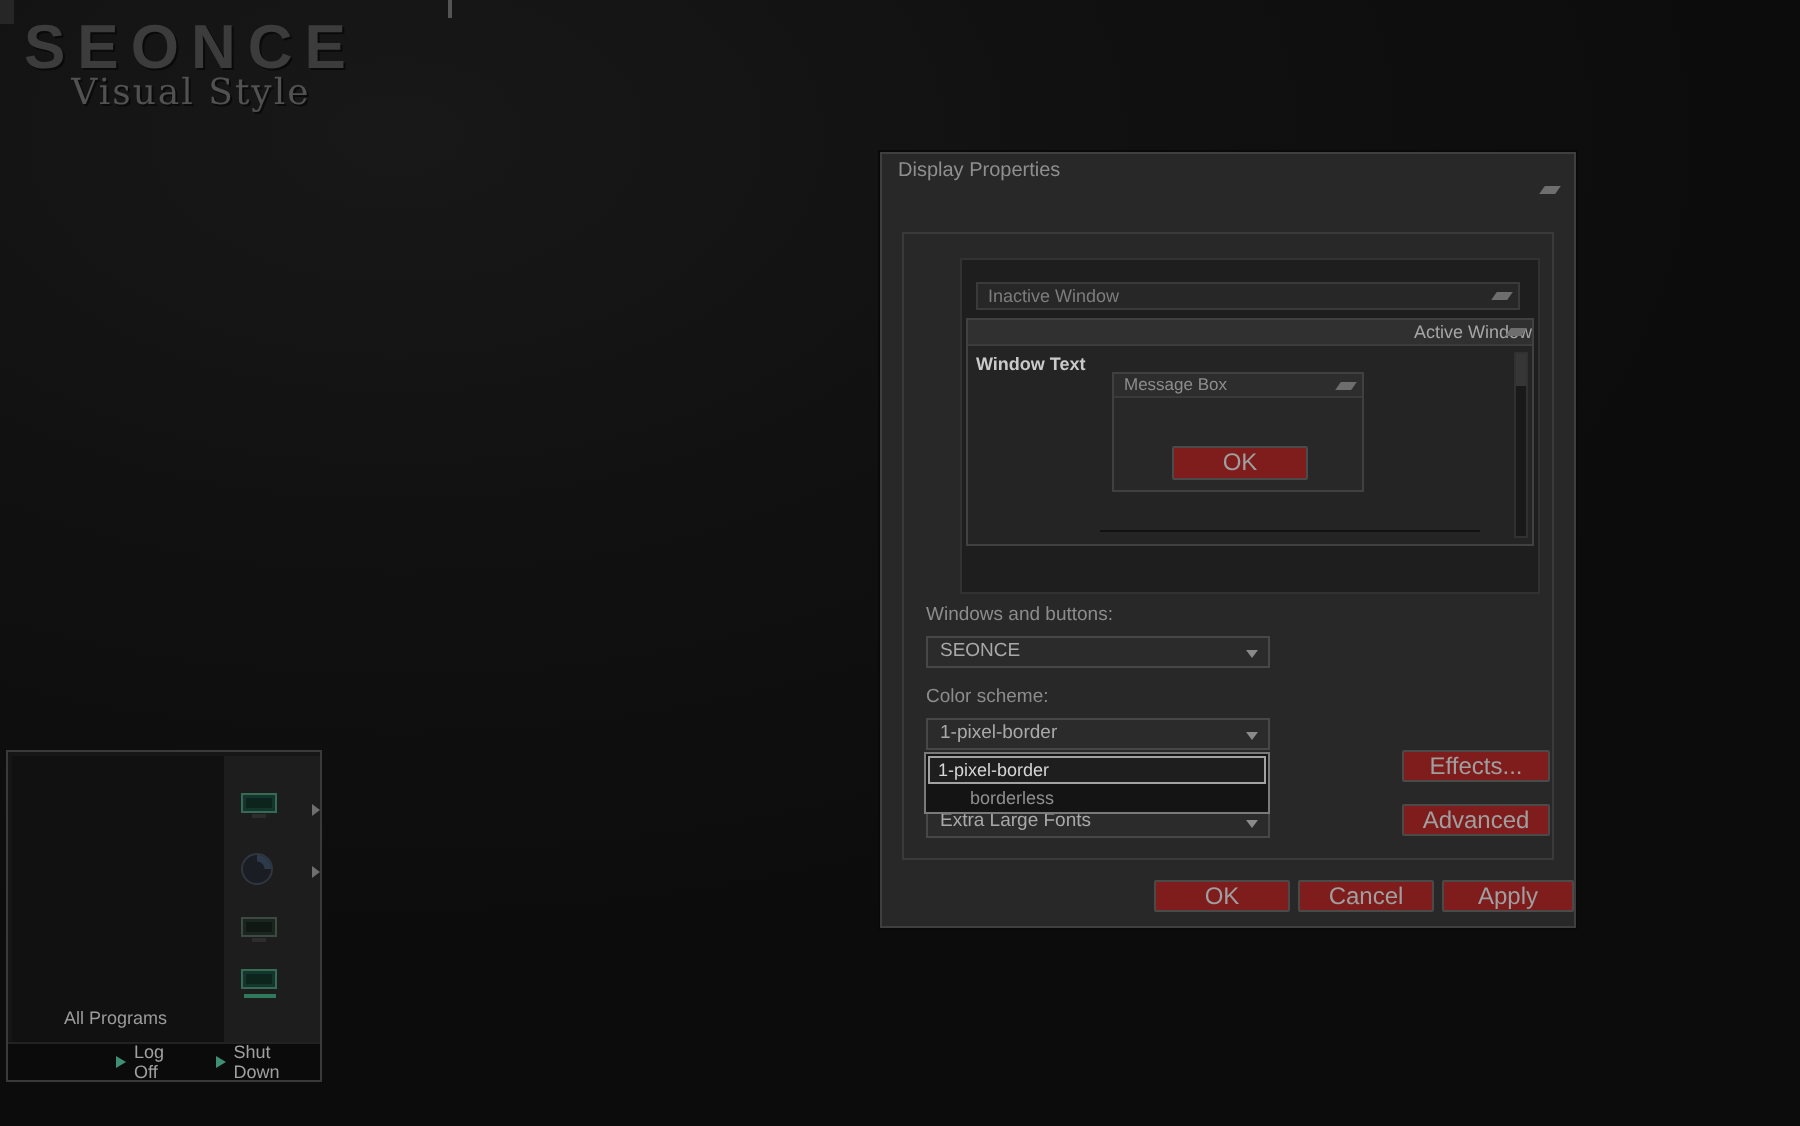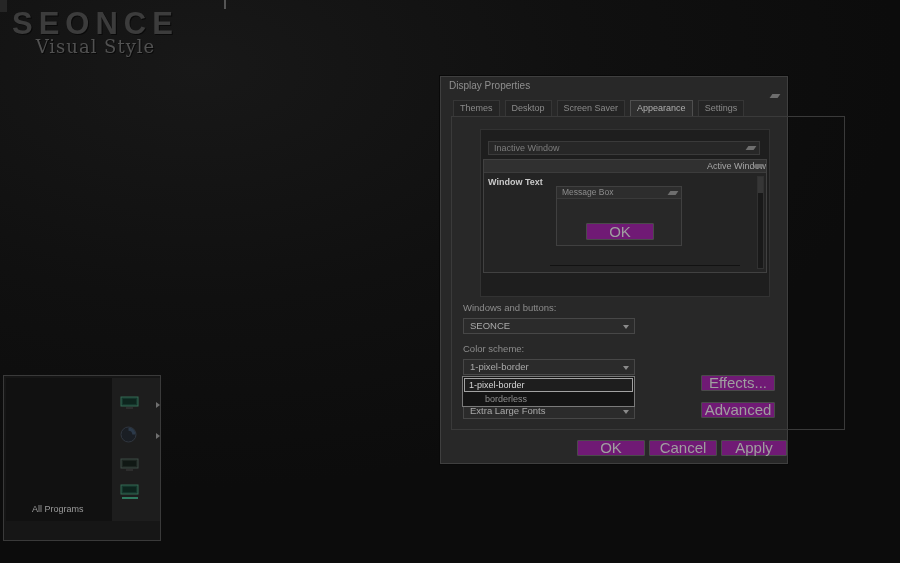--- a/index.html
+++ b/index.html
@@ -25,22 +25,22 @@
   }
   .logo-sub {
     font-family:"DejaVu Serif", serif; 
     font-size:18px; color:#515151; margin-top:-6px; letter-spacing:1px;
     text-shadow:1px 1px 0 #0a0a0a;
     text-align:center;
   }
 
   
   .sbtn {
-    position:absolute; background:#701a75; border:1px solid #4a4a4a;
-    color:#9f9f9f; font-size:15px; font-family:"Liberation Sans",sans-serif;
+    position:absolute; background:#7f1d1d; border:1px solid #4a4a4a;
+    color:#9f9f9f; font-size:12px; font-family:"Liberation Sans",sans-serif;
     text-align:center; line-height:14px; cursor:default; border-radius:1px;
   }
   .combo {
     position:absolute; background:#2b2b2b; border:1px solid #474747;
     color:#a9a9a9; font-size:9.5px; line-height:14px; padding-left:6px;
   }
   .caret {
     position:absolute; right:5px; top:6px; width:0; height:0;
     border-left:3px solid transparent; border-right:3px solid transparent;
     border-top:4px solid #8a8a8a;
@@ -60,21 +60,21 @@
   .dlg-title { position:absolute; left:8px; top:3px; font-size:10px; color:#8f8f8f; }
   .dlg-close { position:absolute; right:8px; top:7px; }
 
   .tabs { position:absolute; left:12px; top:23px; display:flex; gap:5px; }
   .tab {
     padding:2px 6px 3px; font-size:9px; color:#8a8a8a;
     background:#242424; border:1px solid #363636; white-space:nowrap;
   }
   .tab.active { background:#2f2f2f; border-color:#4f4f4f; color:#aeaeae; }
 
-  .tabpage { position:absolute; left:10px; top:39px; width:394px; height:314px; border:1px solid #3a3a3a;text-decoration:underline; }
+  .tabpage { position:absolute; left:10px; top:39px; width:326px; height:314px; border:1px solid #3a3a3a;text-decoration:underline; }
 
   
   .preview { position:absolute; left:28px; top:12px; width:290px; height:168px;
              background:#1e1e1e; border:1px solid #323232; }
   .inactive-bar {
     position:absolute; left:7px; top:11px; width:272px; height:14px;
     background:#272727; border:1px solid #3a3a3a; color:#7d7d7d;
     font-size:9px; line-height:12px; padding-left:5px;
   }
   .inactive-bar .glyph, .aw-titlebar .glyph, .mb-titlebar .glyph {
@@ -195,27 +195,20 @@
     <div class="logo-title">SEONCE</div>
     <div class="logo-sub">Visual Style</div>
   </div>
 
   <div class="dialog">
     <div class="dlg-titlebar">
       <span class="dlg-title">Display Properties</span>
       <span class="dlg-close"><span class="glyph"></span></span>
     </div>
 
-    <div class="tabs">
-      <div class="tab">Themes</div>
-      <div class="tab">Desktop</div>
-      <div class="tab">Screen Saver</div>
-      <div class="tab active">Appearance</div>
-      <div class="tab">Settings</div>
-    </div>
 
     <div class="tabpage">
 
       <div class="preview">
         <div class="inactive-bar">
           <span>Inactive Window</span>
           <span class="glyph"></span>
         </div>
         <div class="active-window">
           <div class="aw-titlebar">
@@ -297,15 +290,25 @@
         </svg>
       </div>
       <div class="sm-row" style="top:106px;">
         <svg width="22" height="16" viewBox="0 0 22 16">
           <rect x="1" y="1" width="17" height="9" fill="#14352b" stroke="#356b55"></rect>
           <rect x="3" y="3" width="13" height="5" fill="#0d241d"></rect>
           <rect x="2" y="13" width="16" height="2" fill="#2f7a5f"></rect>
         </svg>
       </div>
     </div>
+    <div class="sm-strip">
+      <div class="strip-item li-logoff">
+        <span class="teal-arrow"></span>
+        <span>Log Off</span>
+      </div>
+      <div class="strip-item li-shutdown">
+        <span class="teal-arrow"></span>
+        <span>Shut Down</span>
+      </div>
+    </div>
   </div>
 
 </div>
 
 </body></html>

